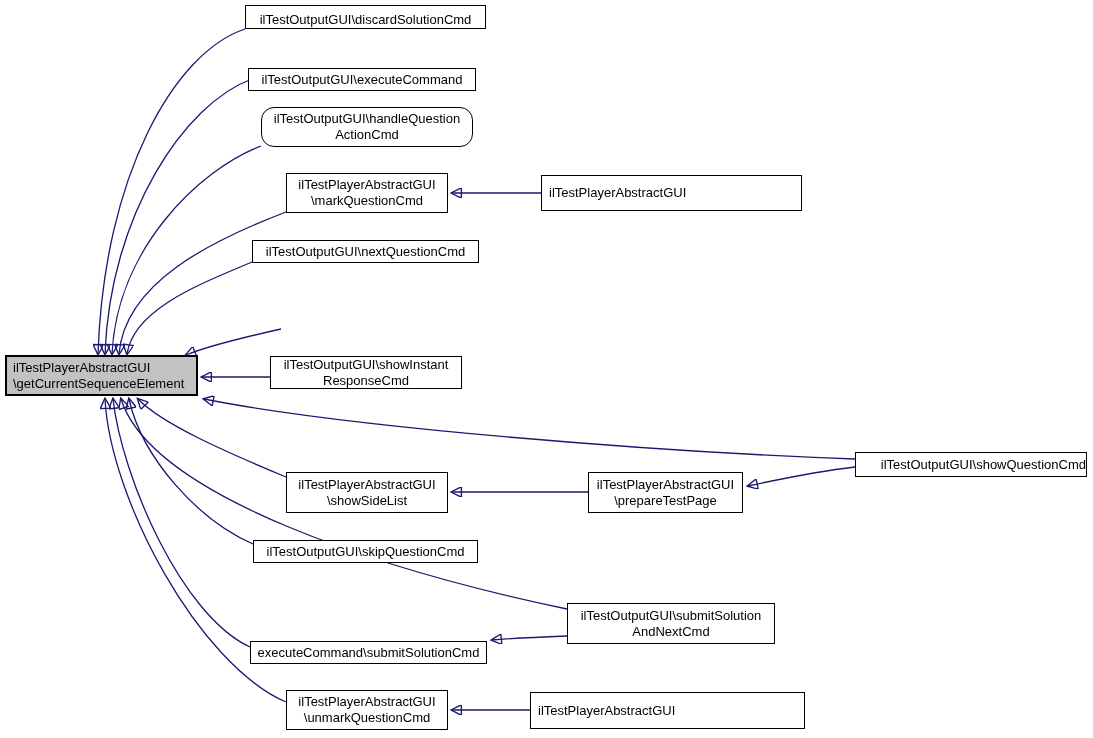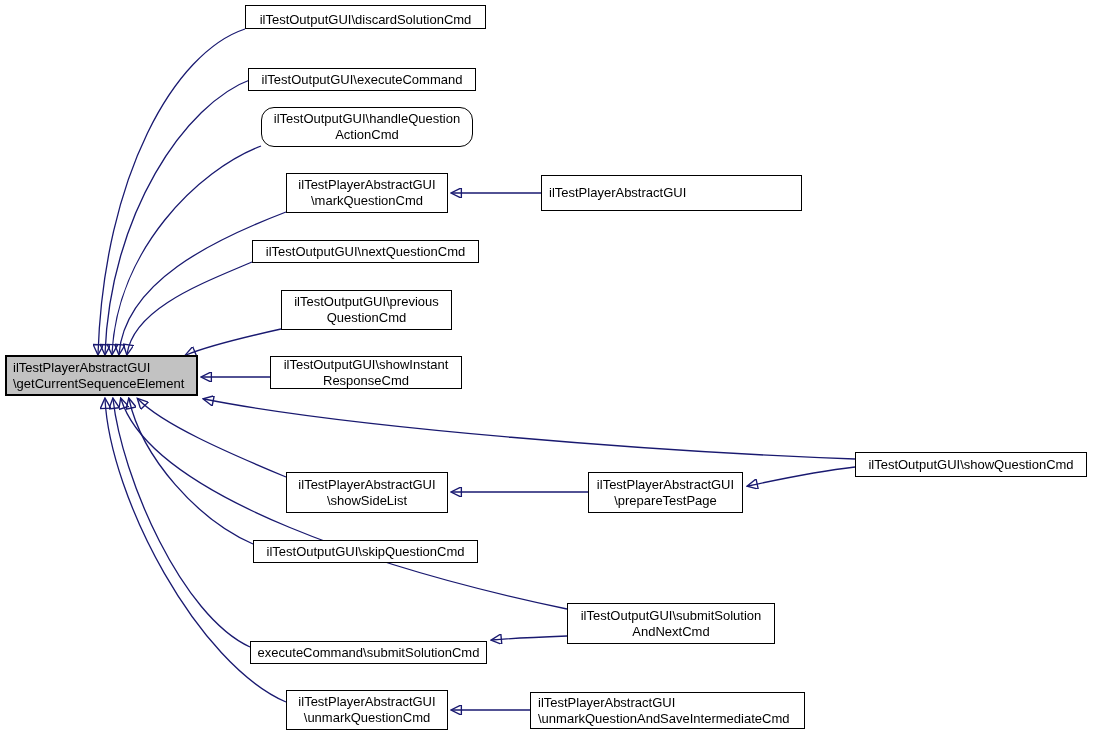--- a/index.html
+++ b/index.html
@@ -92,31 +92,27 @@
   </div>
 
   <div class="node align-left" style="left:541px;top:175px;width:261px;height:36px;">
     <span>ilTestPlayerAbstractGUI</span>
   </div>
 
   <div class="node" style="left:252px;top:240px;width:227px;height:23px;">
     <span>ilTestOutputGUI\nextQuestionCmd</span>
   </div>
 
-  <div class="node" style="left:281px;top:290px;width:171px;height:40px;">
-    <span>ilTestOutputGUI\previous</span>
-    <span>QuestionCmd</span>
-  </div>
 
   <div class="node" style="left:270px;top:356px;width:192px;height:33px;">
     <span>ilTestOutputGUI\showInstant</span>
     <span>ResponseCmd</span>
   </div>
 
-  <div class="node" style="left:855px;top:452px;width:232px;height:25px;">
+  <div class="node" style="left:855px;top:452px;width:232px;height:25px;align-items:flex-end;">
     <span>ilTestOutputGUI\showQuestionCmd</span>
   </div>
 
   <div class="node" style="left:286px;top:472px;width:162px;height:41px;">
     <span>ilTestPlayerAbstractGUI</span>
     <span>\showSideList</span>
   </div>
 
   <div class="node" style="left:588px;top:472px;width:155px;height:41px;">
     <span>ilTestPlayerAbstractGUI</span>
@@ -136,16 +132,15 @@
     <span>executeCommand\submitSolutionCmd</span>
   </div>
 
   <div class="node" style="left:286px;top:690px;width:162px;height:40px;">
     <span>ilTestPlayerAbstractGUI</span>
     <span>\unmarkQuestionCmd</span>
   </div>
 
   <div class="node align-left" style="left:530px;top:692px;width:275px;height:37px;">
     <span>ilTestPlayerAbstractGUI</span>
-    <span>\unmarkQuestionAndSaveIntermediateCmd</span>
   </div>
 
 </div>
 
 </body></html>

